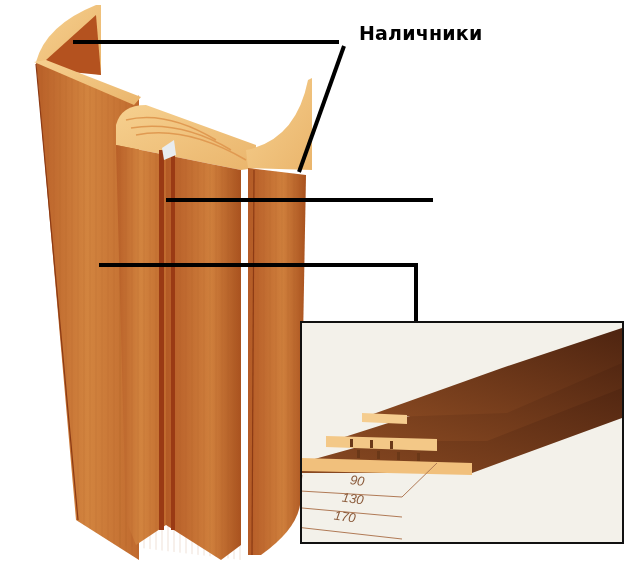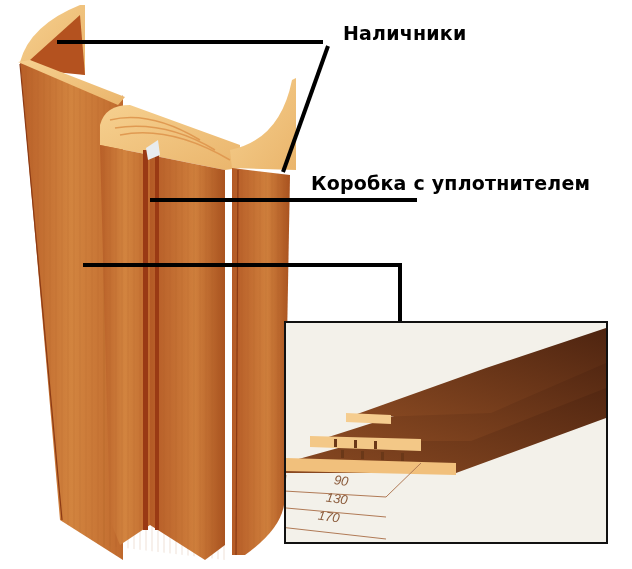--- a/index.html
+++ b/index.html
@@ -1,17 +1,17 @@
 <!DOCTYPE html>
 <html><head>
 <meta charset="utf-8">
 <style>
   html,body{margin:0;padding:0;background:#ffffff;}
   body{width:632px;height:569px;position:relative;overflow:hidden;font-family:"DejaVu Sans","Liberation Sans",sans-serif;}
-  .stage{position:absolute;left:0;top:0;width:568px;height:569px;}
+  .stage{position:absolute;left:16px;top:0;width:568px;height:569px;}
   .label{position:absolute;font-weight:bold;color:#000;white-space:nowrap;letter-spacing:0.2px;font-family:"DejaVu Sans",sans-serif;}
   .lbl-nal{left:343px;top:22px;font-size:19px;}
   .lbl-kor{left:311px;top:172px;font-size:19px;}
   .lbl-dob{left:399px;top:231px;font-size:19px;}
   .inset{position:absolute;left:284px;top:321px;width:320px;height:219px;border:2px solid #111;background:#f3f1ea;overflow:hidden;}
   .dim{position:absolute;font-size:13px;color:#8a5a3a;font-style:italic;font-family:"Liberation Sans",sans-serif;transform:rotate(8deg);}
 </style>
 </head>
 <body>
 
@@ -67,21 +67,20 @@
 
     <g stroke="#000" stroke-width="4" fill="none">
       <polyline points="57,42 323,42"></polyline>
       <line x1="328" y1="46" x2="283" y2="172"></line>
       <line x1="150" y1="200" x2="417" y2="200"></line>
       <polyline points="83,265 400,265 400,348"></polyline>
     </g>
   </svg>
 
   <div class="label lbl-nal">Наличники</div>
-  <div class="label lbl-kor">Коробка с уплотнителем</div>
 
   <div class="inset">
     <svg width="320" height="219" viewBox="0 0 320 219">
       <defs>
         <linearGradient id="boardTop" x1="0" x2="1" y1="1" y2="0">
           <stop offset="0" stop-color="#8a4a22"></stop>
           <stop offset="1" stop-color="#4e2410"></stop>
         </linearGradient>
       </defs>
 

